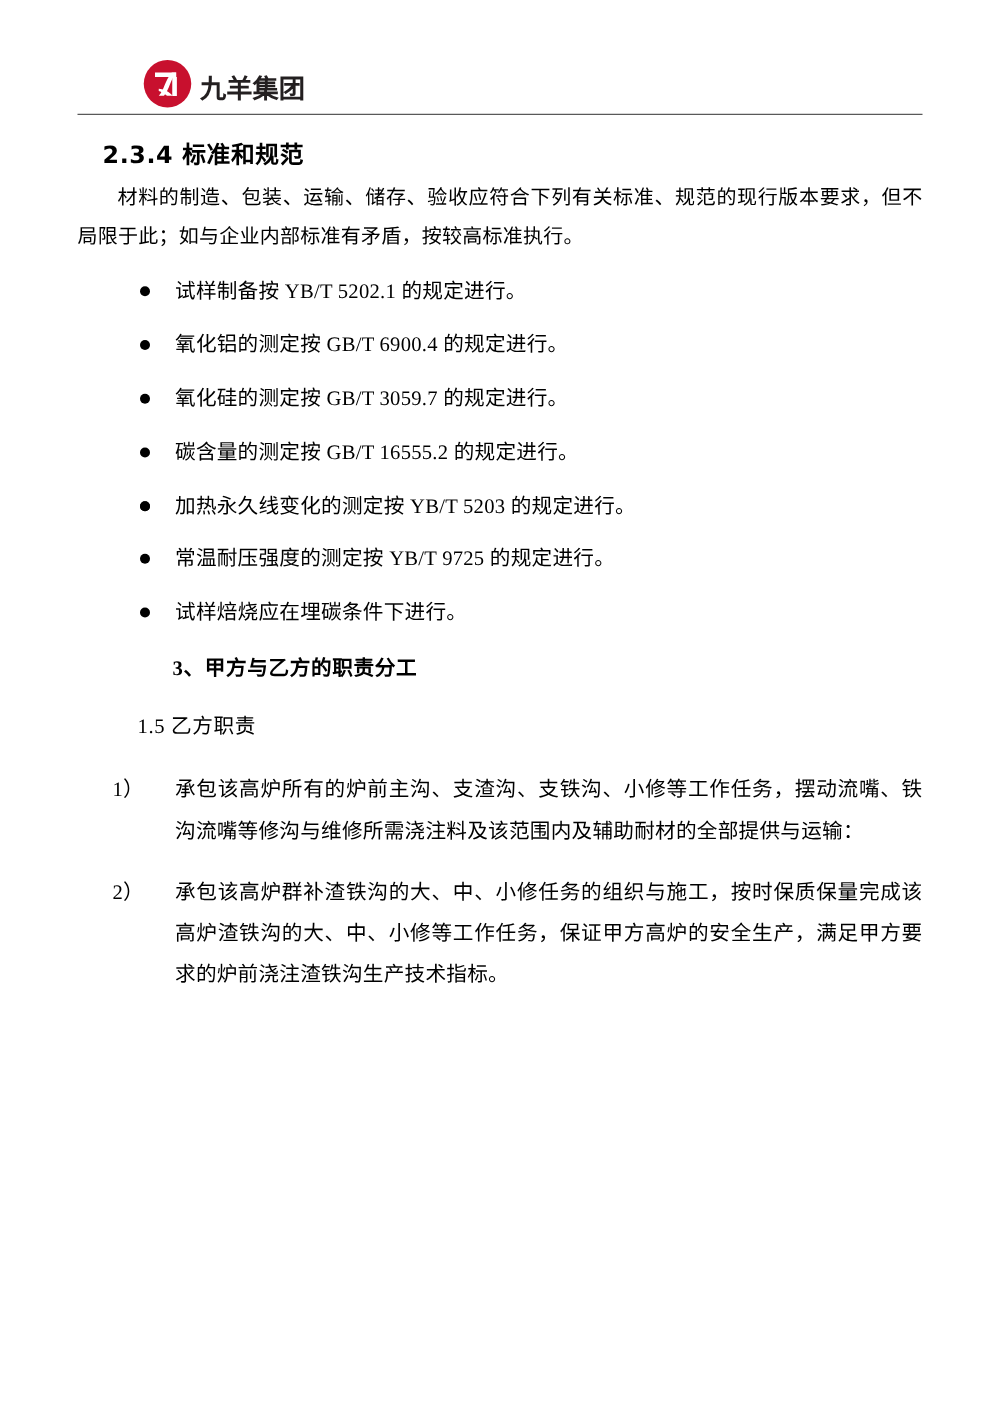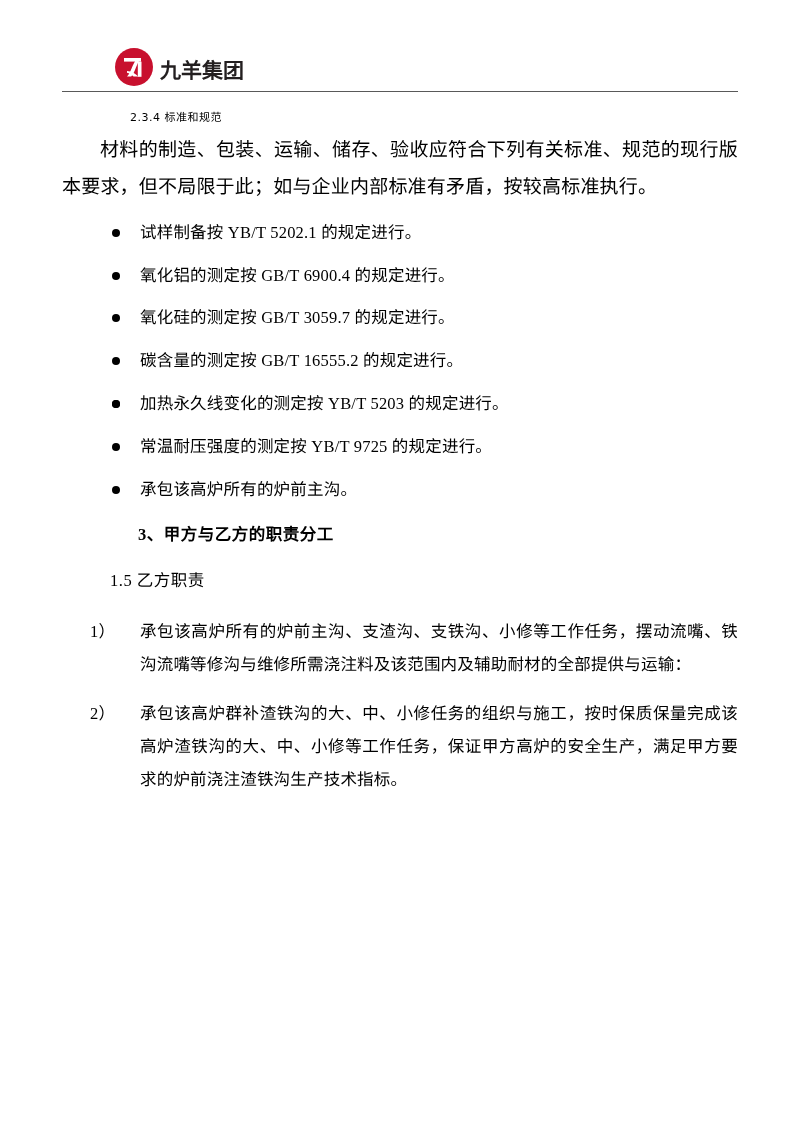--- a/index.html
+++ b/index.html
@@ -50,28 +50,28 @@
     line-height: 1;
     padding-bottom: 5px;
   }
 
   
   .content {
     padding-top: 18px;
   }
   .h-sub {
     font-family: "DejaVu Sans", "Liberation Sans", sans-serif;
-    font-weight: normal;
-    font-size: 11px;
+    font-weight: bold;
+    font-size: 19px;
     line-height: 1.5;
-    margin: 0 0 4px 68px;
+    margin: 0 0 4px 20px;
     letter-spacing: 0.5px;
   }
   .para {
-    font-size: 19px;
+    font-size: 16px;
     line-height: 1.95;
     margin: 0;
     text-indent: 2em;
     text-align: justify;
     letter-spacing: 0.2px;
   }
 
   
   ul.bullets {
     list-style: none;
@@ -180,21 +180,21 @@
       <li>
         <span class="dot"></span>
         <span>加热永久线变化的测定按 YB/T  5203 的规定进行。</span>
       </li>
       <li>
         <span class="dot"></span>
         <span>常温耐压强度的测定按 YB/T  9725 的规定进行。</span>
       </li>
       <li>
         <span class="dot"></span>
-        <span>承包该高炉所有的炉前主沟。</span>
+        <span>试样焙烧应在埋碳条件下进行。</span>
       </li>
     </ul>
 
     <div class="h-num">3、甲方与乙方的职责分工</div>
 
     <div class="h-plain">1.5 乙方职责</div>
 
     <ol class="numlist">
       <li>
         <span class="lbl">1）</span>

